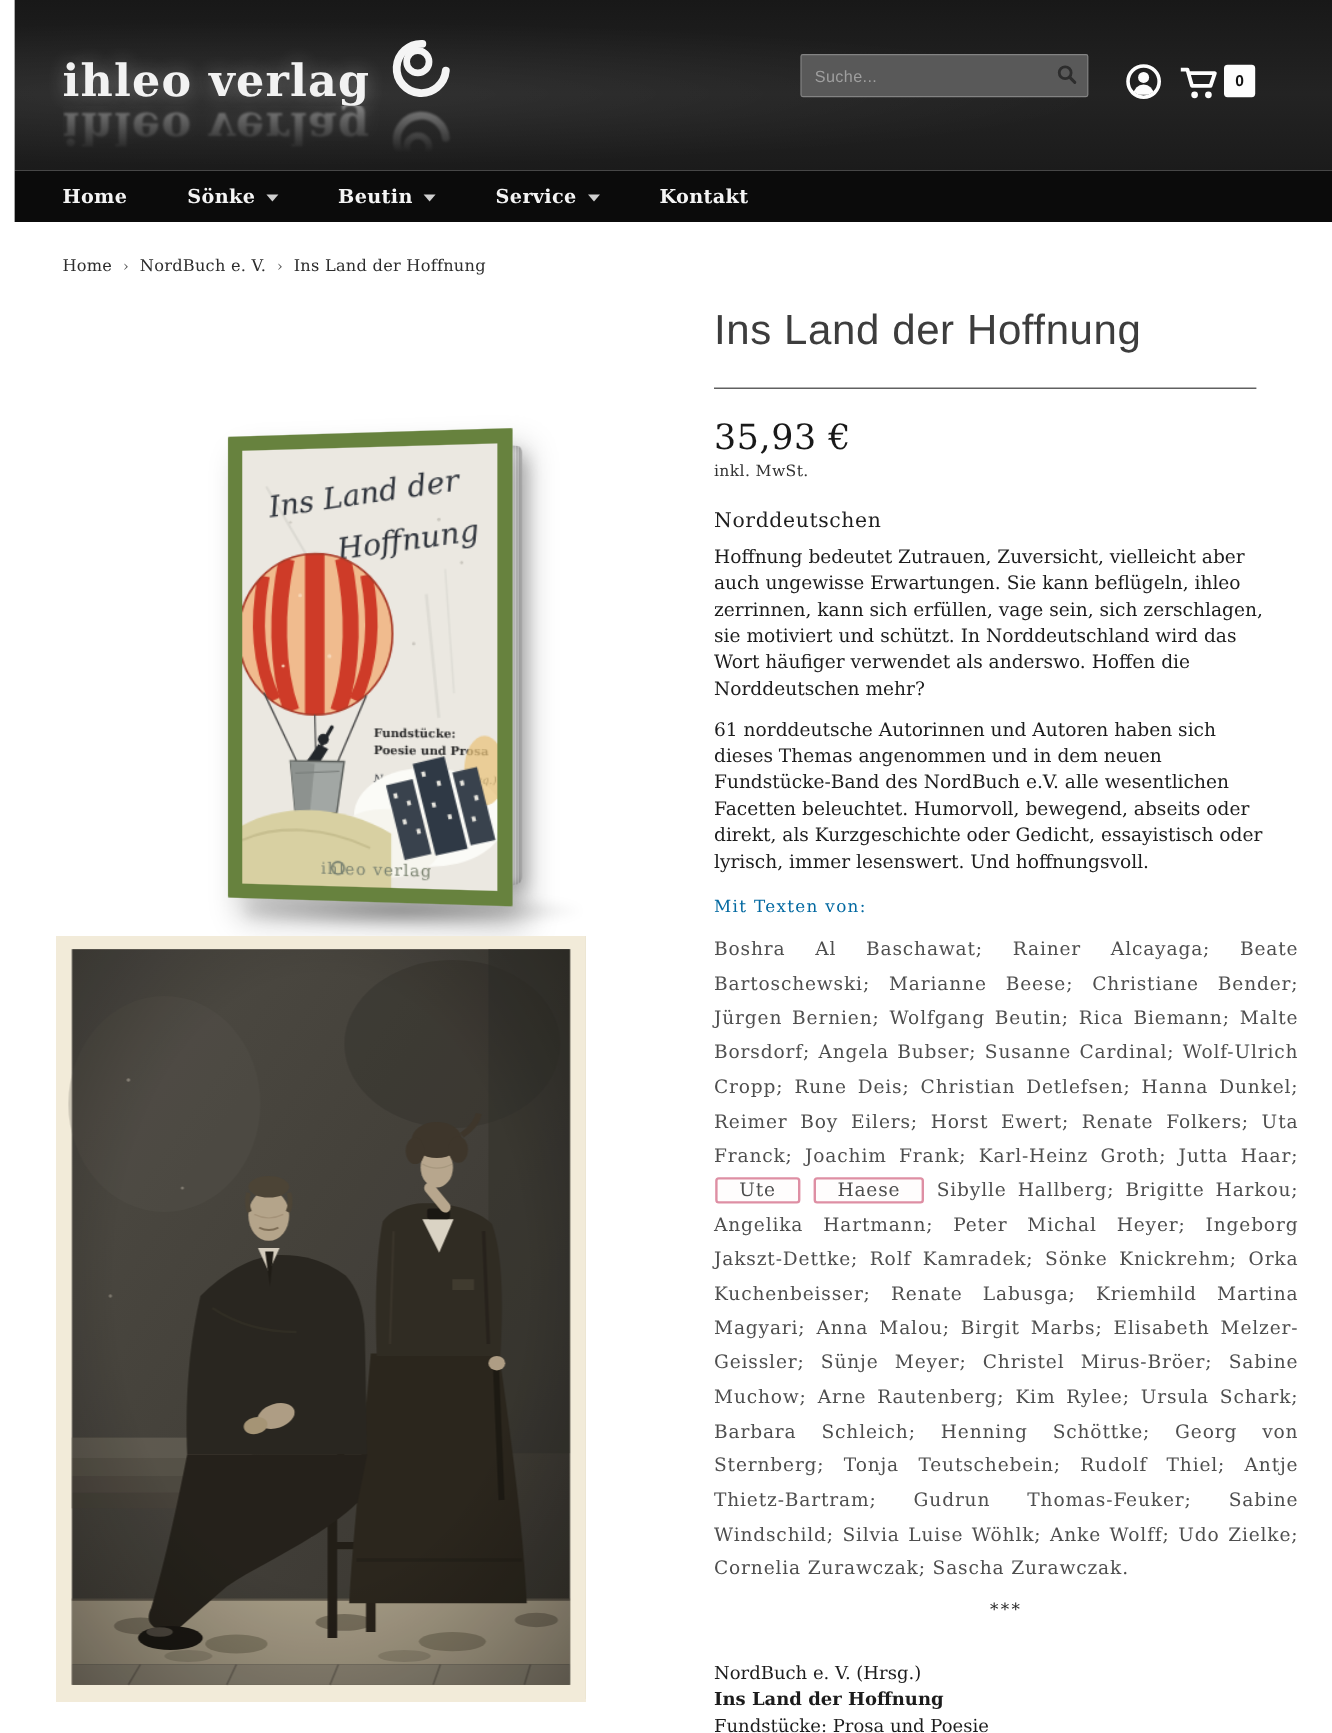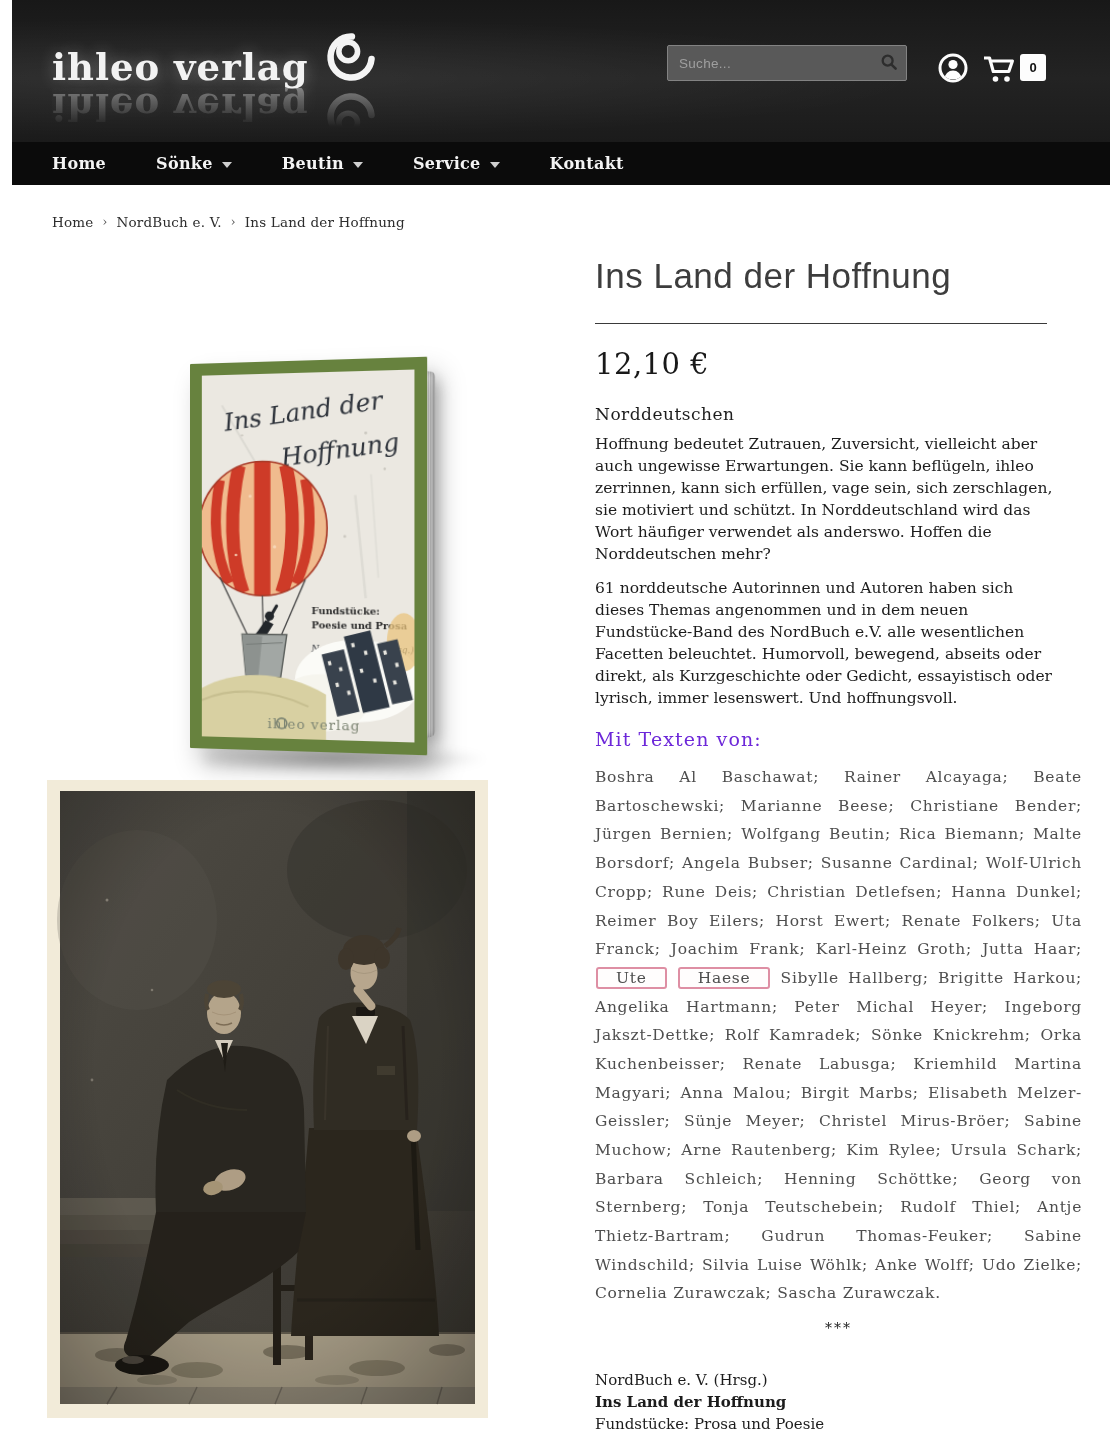--- a/index.html
+++ b/index.html
@@ -108,21 +108,21 @@
   .product-title {
     margin:0; font-family:"Liberation Sans", sans-serif; font-weight:400;
     font-size:35px; color:#3d3d3d; letter-spacing:.5px; line-height:1.15;
   }
   .title-rule { width:452px; border:none; border-top:1.5px solid #3a3a3a; margin:27px 0 0 0; }
   .price { margin-top:25px; font-size:29px; color:#191919; letter-spacing:.5px; line-height:1.1; }
   .tax-note { margin-top:5px; font-size:13px; color:#323232; letter-spacing:.3px; }
   .desc-heading { margin-top:23px; font-size:17px; color:#1e1e1e; letter-spacing:.5px; }
   .desc-p { margin:9px 0 0 0; width:472px; font-size:15.5px; line-height:1.42; color:#1c1c1c; }
   .desc-p + .desc-p { margin-top:12px; }
-  .authors-intro { margin-top:19px; font-size:19px; color:#6d28d9; letter-spacing:1.1px; }
+  .authors-intro { margin-top:19px; font-size:14px; color:#0369a1; letter-spacing:1.1px; }
   .authors {
     margin:13px 0 0 0; width:487px; font-size:15.5px; color:#4e4e4e;
     letter-spacing:.7px; line-height:1.85; text-align:justify;
   }
   .hl {
     border:2px solid #de8fa4; border-radius:3px; padding:0 18px; margin:0 1px;
     background:#fffdfd;
   }
   .stars { margin-top:12px; width:487px; text-align:center; font-size:14px; letter-spacing:2px; color:#222; }
   .pub-block { margin-top:33px; font-size:15px; line-height:1.48; color:#1c1c1c; }
@@ -402,21 +402,22 @@
 
       <rect x="13" y="11" width="415" height="613" fill="url(#vig)"></rect>
       <rect x="13" y="11" width="415" height="613" fill="#6e664f" opacity=".07"></rect>
     </svg>
   </div>
 
   <main class="product-col">
     <h1 class="product-title">Ins Land der Hoffnung</h1>
     <hr class="title-rule">
 
-    <div class="price">12,10 €</div>
+    <div class="price">35,93 €</div>
+    <div class="tax-note">inkl. MwSt.</div>
 
     <div class="desc-heading">Norddeutschen</div>
     <p class="desc-p">Hoffnung bedeutet Zutrauen, Zuversicht, vielleicht aber auch ungewisse Erwartungen. Sie kann beflügeln, ihleo zerrinnen, kann sich erfüllen, vage sein, sich zerschlagen, sie motiviert und schützt. In Norddeutschland wird das Wort häufiger verwendet als anderswo. Hoffen die Norddeutschen mehr?</p>
     <p class="desc-p">61 norddeutsche Autorinnen und Autoren haben sich dieses Themas angenommen und in dem neuen Fundstücke-Band des NordBuch e.V. alle wesentlichen Facetten beleuchtet. Humorvoll, bewegend, abseits oder direkt, als Kurzgeschichte oder Gedicht, essayistisch oder lyrisch, immer lesenswert. Und hoffnungsvoll.</p>
 
     <div class="authors-intro">Mit Texten von:</div>
 
     <p class="authors"><span>Boshra Al Baschawat; Rainer Alcayaga; Beate Bartoschewski; Marianne Beese; Christiane Bender; Jürgen Bernien; Wolfgang Beutin; Rica Biemann; Malte Borsdorf; Angela Bubser; Susanne Cardinal; Wolf-Ulrich Cropp; Rune Deis; Christian Detlefsen; Hanna Dunkel; Reimer Boy Eilers; Horst Ewert; Renate Folkers; Uta Franck; Joachim Frank; Karl-Heinz Groth; Jutta Haar;</span>
       <span class="hl">Ute</span>
       <span class="hl">Haese</span>

